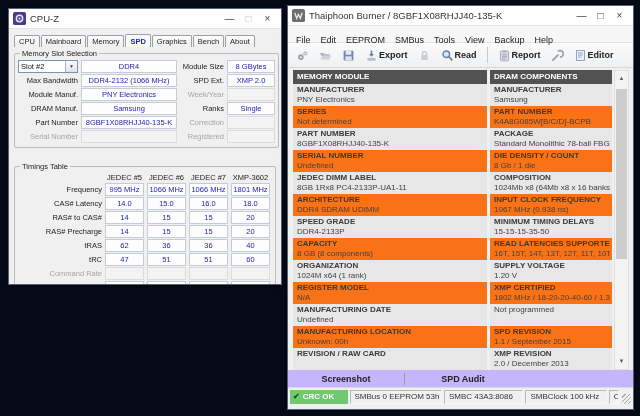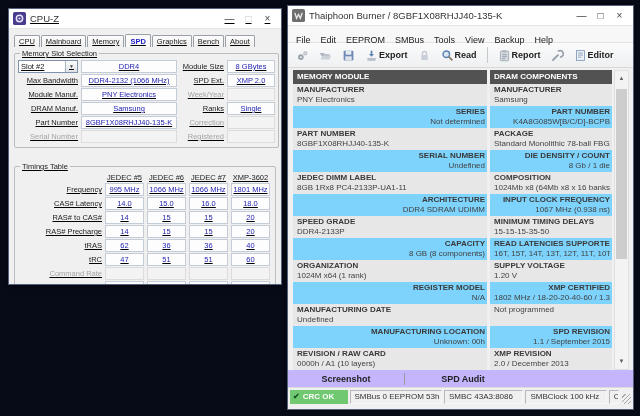--- a/index.html
+++ b/index.html
@@ -9,21 +9,21 @@
   .win { position:absolute; background:#f0f0f0; border:1px solid #55607a; box-shadow:0 0 6px rgba(0,0,0,.6); overflow:hidden; }
 
   
   .titlebar { height:20px; background:#ffffff; display:flex; align-items:center; padding:0 4px; gap:4px; border-bottom:1px solid #e4e4e4; }
   .titlebar .title { font-size:9.5px; color:#333; white-space:nowrap; overflow:hidden; flex:1; }
   .ctlbox { display:flex; align-items:center; }
   .ctl { width:19px; height:16px; text-align:center; font-size:10px; line-height:16px; color:#444; }
   .ctl.dis { color:#c8c8c8; }
 
   
-  .cpuz { left:8px; top:8px; width:274px; height:277px;text-decoration:underline; }
+  .cpuz { left:8px; top:8px; width:274px; height:277px; }
   .cpuz-body { padding:3px 5px; }
   .tabs { display:flex; align-items:flex-end; height:15px; margin-bottom:2px; }
   .tab { font-size:7.5px; color:#222; background:linear-gradient(#fdfdfd,#eee); border:1px solid #9aa0a8; border-bottom:none; padding:1px 4px 1px 4px; border-radius:2px 2px 0 0; margin-right:1px; white-space:nowrap; }
   .tab.sel { color:#2222c8; font-weight:bold; background:#fafafa; padding-top:2px; }
   fieldset.group { border:1px solid #bcbcbc; border-radius:2px; padding:2px 3px 3px 3px; margin-bottom:14px; background:#f0f0f0; }
   fieldset.group legend { font-size:7.5px; color:#222; padding:0 2px; margin-left:2px; }
   .mrow { display:grid; grid-template-columns:60px 96px 44px 48px; column-gap:3px; align-items:center; margin-bottom:1px; }
   .lbl { font-size:7.5px; color:#1c1c1c; text-align:right; white-space:nowrap; overflow:hidden; }
   .lbl.dis { color:#a5a5a5; }
   .fld { background:#fdfdfd; border:1px solid #c4ccd8; color:#2424b2; font-size:7.5px; height:13px; line-height:11px; text-align:center; white-space:nowrap; overflow:hidden; }
@@ -43,21 +43,21 @@
   .tbtn svg { width:13px; height:13px; }
   .tlabel { font-size:9px; font-weight:bold; color:#222; white-space:nowrap; }
   .tsep { width:1px; height:16px; background:#c9c9c9; margin:0 4px; }
   .tp-content { position:relative; height:302px; background:#f0f0f0; padding:2px 0 0 5px; display:flex; }
   .panel { background:#fbfbfb; border-bottom:1px solid #6a6a6a; }
   .panel.left { width:194px; }
   .panel.right { width:122px; margin-left:3px; }
   .phead { background:#525252; color:#fff; font-weight:bold; font-size:8px; height:14px; line-height:14px; padding-left:4px; white-space:nowrap; overflow:hidden; }
   .pair { height:22px; padding:1px 2px 0 4px; overflow:hidden; }
   .pair.g { background:#e7e7e7; }
-  .pair.w { background:#7dd3fc;text-align:right; }
+  .pair.w { background:#f97316; }
   .pl { font-size:8px; font-weight:bold; color:#3a3a3a; line-height:10px; white-space:nowrap; overflow:hidden; }
   .pv { font-size:8px; color:#424242; line-height:10px; white-space:nowrap; overflow:hidden; }
   .scrollbar { position:absolute; right:4px; top:2px; width:15px; height:300px; background:#f3f3f3; border:1px solid #e0e0e0; }
   .sbtn { height:15px; text-align:center; font-size:6px; color:#606060; line-height:15px; }
   .sthumb { position:absolute; left:1px; right:1px; top:18px; height:170px; background:#cdcdcd; }
   .sbtn.down { position:absolute; bottom:0; left:0; right:0; }
   .tp-tabs { height:17px; display:flex; align-items:center; background:#c4b5fd; }
   .tp-tab { width:116px; text-align:center; font-size:9px; font-weight:bold; color:#222; }
   .tp-tabsep { width:1px; height:12px; background:#9a9a9a; }
   .statusbar { height:18px; background:#f0f0f0; border-top:1px solid #dcdcdc; display:flex; align-items:center; padding:1px 2px; gap:2px; }
@@ -352,21 +352,20 @@
         <div class="pair g">
             <div class="pl">MANUFACTURING DATE</div>
             <div class="pv">Undefined</div>
           </div>
         <div class="pair w">
             <div class="pl">MANUFACTURING LOCATION</div>
             <div class="pv">Unknown: 00h</div>
           </div>
         <div class="pair g">
             <div class="pl">REVISION / RAW CARD</div>
-            <div class="pv">0000h / A1 (10 layers)</div>
           </div>
       </div>
 
       <div class="panel right">
         <div class="phead">DRAM COMPONENTS</div>
         <div class="pair g">
             <div class="pl">MANUFACTURER</div>
             <div class="pv">Samsung</div>
           </div>
         <div class="pair w">

